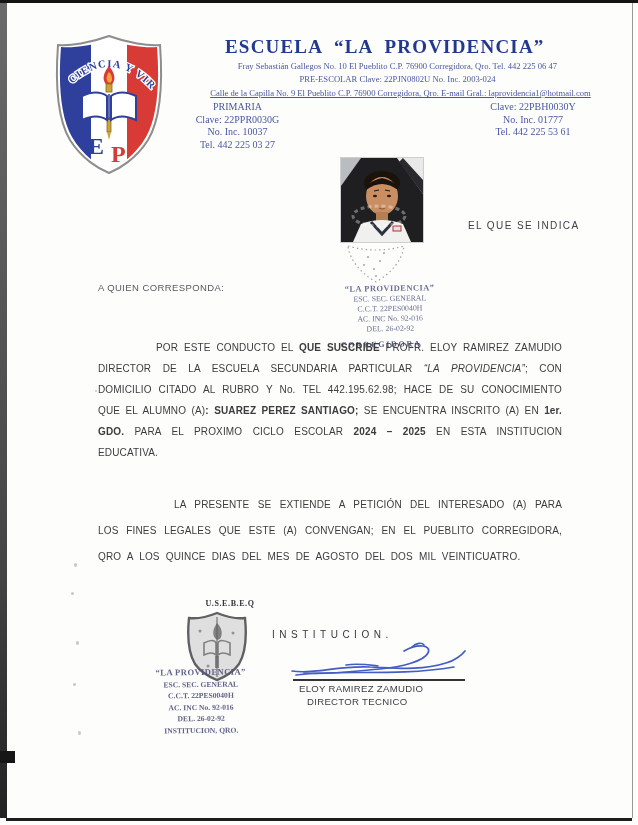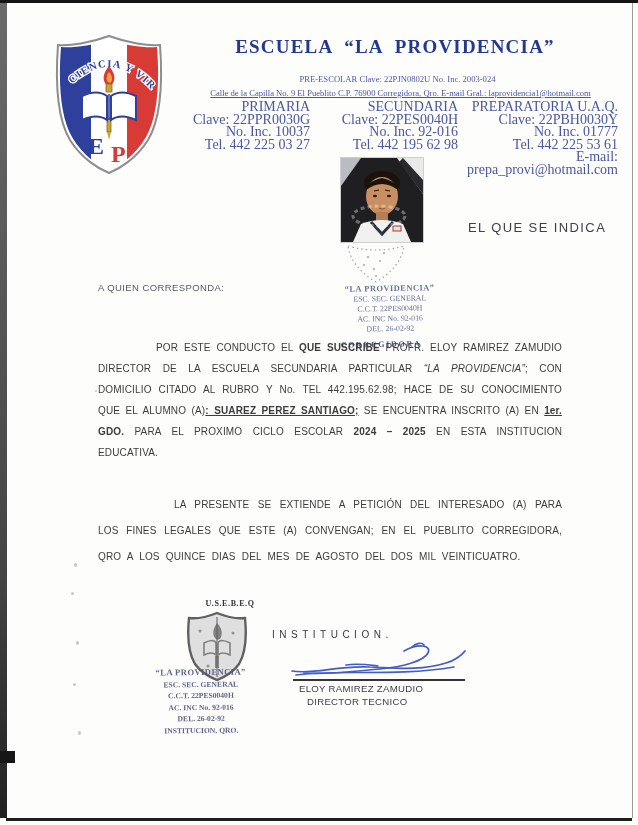--- a/index.html
+++ b/index.html
@@ -7,56 +7,56 @@
         font-family:"Liberation Sans",sans-serif;color:#3c3c3c;}
   .abs{position:absolute;}
   
   .edge-top{left:0;top:0;width:638px;height:3px;background:#141414;}
   .edge-left{left:0;top:3px;width:7px;height:815px;background:linear-gradient(180deg,#6a6a6a,#444 70%,#222);}
   .edge-bottom{left:6px;top:818px;width:626px;height:3px;background:#1d1d1d;}
   .edge-right{left:632px;top:3px;width:1px;height:815px;background:#9a9a9a;}
   .blob{background:#161616;}
   .speck{background:#9a9a9a;opacity:.55;border-radius:50%;}
   
-  .title{left:225px;top:36px;width:340px;text-align:center;
+  .title{left:225px;top:36px;width:340px;
          font-family:"Liberation Serif",serif;font-weight:bold;font-size:19px;
          letter-spacing:1.2px;word-spacing:6px;color:#23388f;}
   .hline{font-family:"Liberation Serif",serif;font-size:8.6px;color:#4a57a0;text-align:center;}
   .hline1{left:180px;top:61px;width:435px;}
   .hline2{left:180px;top:74px;width:435px;}
   .hline3{left:178px;top:88px;width:445px;text-decoration:underline;}
-  .col{font-family:"Liberation Serif",serif;font-size:14px;color:#4a57a0;
-       text-align:right;line-height:12.5px;}
+  .col{font-family:"Liberation Serif",serif;font-size:10px;color:#4a57a0;
+       text-align:center;line-height:12.5px;}
   .col .ct{display:block;}
   .col span{display:block;}
   .col1{left:165px;top:101px;width:145px;}
   .col2{left:328px;top:101px;width:130px;}
   .col3{left:448px;top:101px;width:170px;}
   
   .photo{left:341px;top:158px;width:82px;height:84px;box-shadow:0 0 0 1px #cfcfcf;}
   
   .dotstamp{left:344px;top:243px;width:64px;height:42px;opacity:.8;}
   
-  .indica{left:468px;top:220px;width:160px;font-size:13px;letter-spacing:1.4px;color:#3e4048;}
+  .indica{left:468px;top:220px;width:160px;font-size:10px;letter-spacing:1.4px;color:#3e4048;}
   .salut{left:98px;top:282px;width:220px;font-size:9.5px;letter-spacing:.4px;color:#565a62;}
   
   .stamp-mid{left:322px;top:284px;width:136px;text-align:center;
              font-family:"Liberation Serif",serif;font-size:7.8px;line-height:10px;
              color:#59618a;opacity:.9;transform:rotate(-1deg);}
   .stamp-mid .b1{font-weight:bold;font-size:8.4px;letter-spacing:.5px;display:block;}
   .stamp-mid span{display:block;}
   .stamp-mid-l6{left:326px;top:340px;width:110px;text-align:center;
                 font-family:"Liberation Serif",serif;font-weight:bold;font-size:8.2px;
                 letter-spacing:1.6px;color:#4c5480;opacity:.95;transform:rotate(-1deg);}
   
   .para1{left:98px;top:337px;width:464px;font-size:10px;line-height:21px;
          text-align:justify;word-spacing:2.4px;letter-spacing:.15px;text-indent:58px;}
   .para2{left:98px;top:492px;width:464px;font-size:10px;line-height:26px;
          text-align:justify;word-spacing:3.2px;letter-spacing:.15px;text-indent:76px;}
-  .bu{font-weight:bold;text-decoration:underline;}
+  .bu{font-weight:bold;}
   .bo{font-weight:bold;}
   .it{font-style:italic;}
   
   .usebeq{left:190px;top:599px;width:80px;text-align:center;
           font-family:"Liberation Serif",serif;font-weight:bold;font-size:8px;
           letter-spacing:.6px;color:#33333a;}
   .emblem{left:184px;top:611px;width:66px;height:70px;opacity:.85;}
   .atent{left:272px;top:629px;font-size:10px;letter-spacing:4.5px;color:#38383e;}
   .sig{left:286px;top:641px;width:184px;height:42px;}
   .sigline{left:293px;top:679px;width:172px;height:1.5px;background:#343438;}
@@ -115,41 +115,34 @@
         <path d="M34 64 Q49 57 59 64 L59 88 Q49 81 34 88 Z" fill="#ffffff" stroke="#2e3f9c" stroke-width="2"></path>
         <path d="M88 64 Q73 57 63 64 L63 88 Q73 81 88 88 Z" fill="#ffffff" stroke="#2e3f9c" stroke-width="2"></path>
         <line x1="61" y1="62" x2="61" y2="88" stroke="#2e3f9c" stroke-width="1.5"></line>
       </g>
       <text x="40" y="122" font-family="Liberation Serif,serif" font-size="24" font-weight="bold" fill="#2e3f9c">E</text>
       <text x="63" y="130" font-family="Liberation Serif,serif" font-size="24" font-weight="bold" fill="#d83b35">P</text>
     </svg>
   </div>
 
   <div class="abs title">ESCUELA “LA PROVIDENCIA”</div>
+  <div class="abs hline hline1">Fray Sebastián Gallegos No. 10 El Pueblito C.P. 76900 Corregidora, Qro. Tel. 442 225 06 47</div>
   <div class="abs hline hline2">PRE-ESCOLAR Clave: 22PJN0802U No. Inc. 2003-024</div>
   <div class="abs hline hline3">Calle de la Capilla No. 9 El Pueblito C.P. 76900 Corregidora, Qro. E-mail Gral.: laprovidencia1@hotmail.com</div>
 
   <div class="abs col col1">
     <span class="ct">PRIMARIA</span>
     <span>Clave: 22PPR0030G</span>
     <span>No. Inc. 10037</span>
     <span>Tel. 442 225 03 27</span>
   </div>
-  <div class="abs col col2">
-    <span class="ct">SECUNDARIA</span>
-    <span>Clave: 22PES0040H</span>
-    <span>No. Inc. 92-016</span>
-    <span>Tel. 442 195 62 98</span>
-  </div>
   <div class="abs col col3">
-    <span class="ct">PREPARATORIA U.A.Q.</span>
     <span>Clave: 22PBH0030Y</span>
     <span>No. Inc. 01777</span>
     <span>Tel. 442 225 53 61</span>
-    <span>E-mail: prepa_provi@hotmail.com</span>
   </div>
 
   <div class="abs photo">
     <svg width="82" height="84" viewBox="0 0 82 84">
       <rect width="82" height="84" fill="#1f1f22"></rect>
       <polygon points="0,0 20,0 0,28" fill="#b9bcc0"></polygon>
       <polygon points="56,0 82,0 82,36" fill="#e9e9e7"></polygon>
       <polygon points="62,0 82,22 82,36 58,4" fill="#2a2a2e"></polygon>
       <ellipse cx="41" cy="25" rx="18" ry="12" fill="#1a130c"></ellipse>
       <ellipse cx="41" cy="38" rx="16" ry="19" fill="#c98e62"></ellipse>

